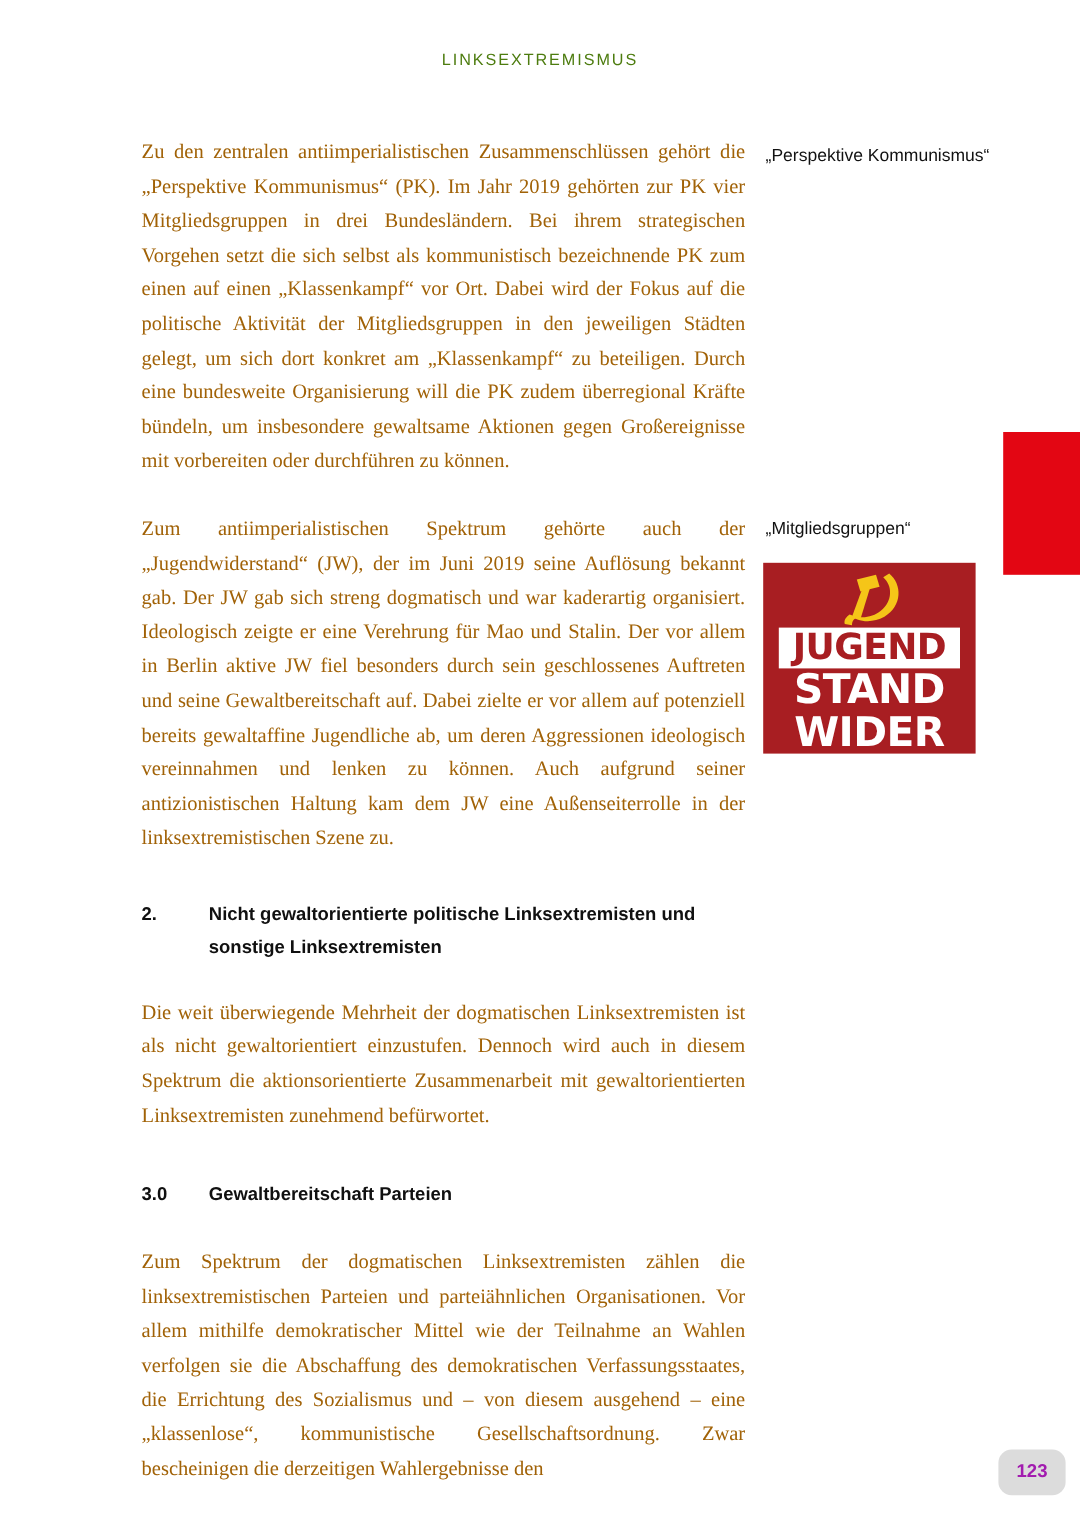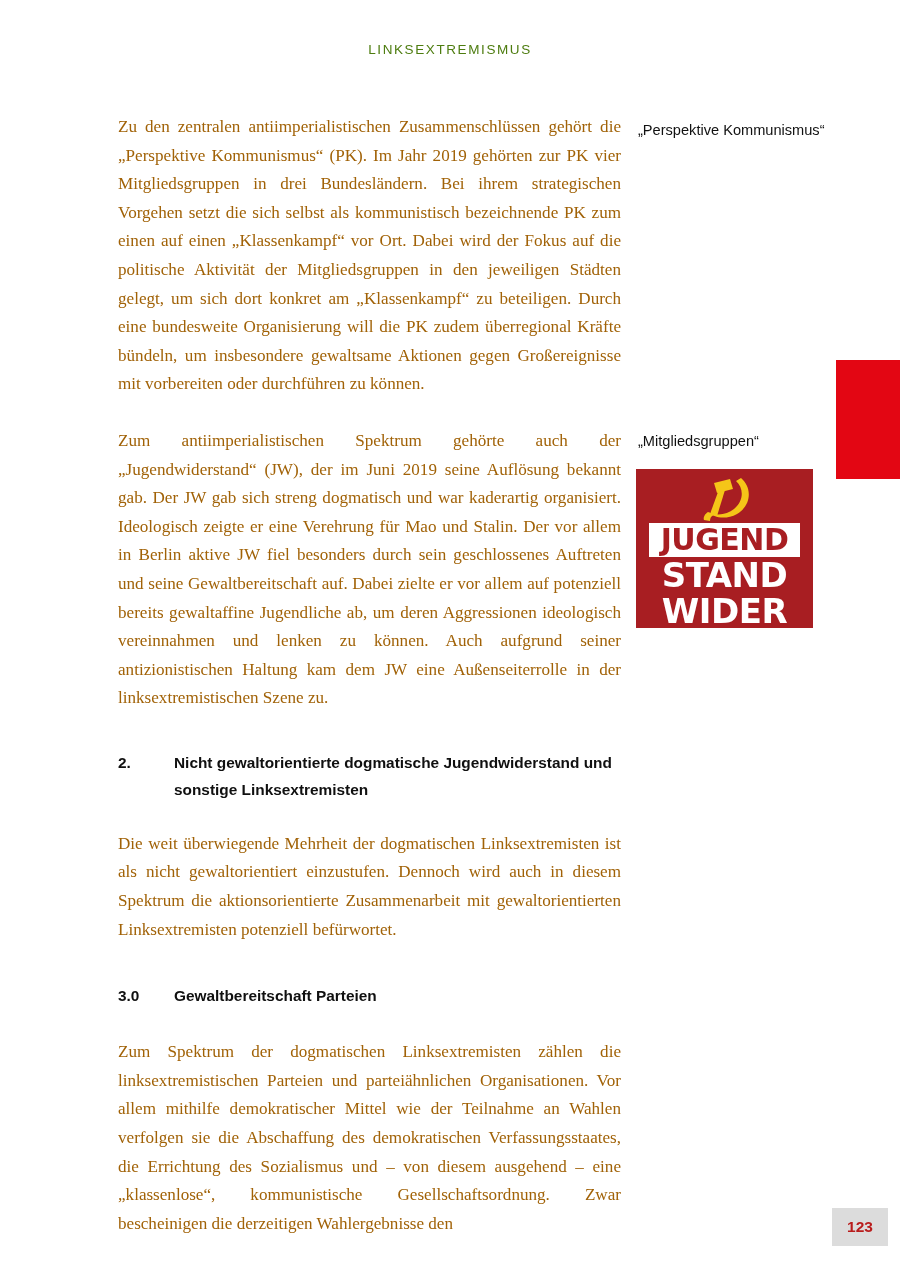--- a/index.html
+++ b/index.html
@@ -156,42 +156,43 @@
     top: 1208px;
     width: 56px;
     height: 38px;
     background: #dcdcdc;
     display: flex;
     align-items: center;
     justify-content: center;
     font-family: "Liberation Sans", "DejaVu Sans", sans-serif;
     font-weight: bold;
     font-size: 15.5px;
-    color: #b91c1c;
+    color: #a21caf;
+    border-radius: 11px;
   }
 </style>
 </head>
 <body>
 
 <div class="running-head">LINKSEXTREMISMUS</div>
 
 <div class="edge-tab"></div>
 
 <div class="text-column">
 
   <p class="body-par">Zu den zentralen antiimperialistischen Zusammenschlüssen gehört die „Perspektive Kommunismus“ (PK). Im Jahr 2019 gehörten zur PK vier Mitgliedsgruppen in drei Bundesländern. Bei ihrem strategischen Vorgehen setzt die sich selbst als kommunistisch bezeichnende PK zum einen auf einen „Klassenkampf“ vor Ort. Dabei wird der Fokus auf die politische Aktivität der Mitgliedsgruppen in den jeweiligen Städten gelegt, um sich dort konkret am „Klassenkampf“ zu beteiligen. Durch eine bundesweite Organisierung will die PK zudem überregional Kräfte bündeln, um insbesondere gewaltsame Aktionen gegen Großereignisse mit vorbereiten oder durchführen zu können.</p>
 
   <p class="body-par">Zum antiimperialistischen Spektrum gehörte auch der „Jugendwiderstand“ (JW), der im Juni 2019 seine Auflösung bekannt gab. Der JW gab sich streng dogmatisch und war kaderartig organisiert. Ideologisch zeigte er eine Verehrung für Mao und Stalin. Der vor allem in Berlin aktive JW fiel besonders durch sein geschlossenes Auftreten und seine Gewaltbereitschaft auf. Dabei zielte er vor allem auf potenziell bereits gewaltaffine Jugendliche ab, um deren Aggressionen ideologisch vereinnahmen und lenken zu können. Auch aufgrund seiner antizionistischen Haltung kam dem JW eine Außenseiterrolle in der linksextremistischen Szene zu.</p>
 
   <div class="heading h-level2">
     <span class="num">2.</span>
-    <span class="txt">Nicht gewaltorientierte dogmatische Jugendwiderstand und sonstige Linksextremisten</span>
+    <span class="txt">Nicht gewaltorientierte politische Linksextremisten und sonstige Linksextremisten</span>
   </div>
 
-  <p class="body-par">Die weit überwiegende Mehrheit der dogmatischen Linksextremisten ist als nicht gewaltorientiert einzustufen. Dennoch wird auch in diesem Spektrum die aktionsorientierte Zusammenarbeit mit gewaltorientierten Linksextremisten potenziell befürwortet.</p>
+  <p class="body-par">Die weit überwiegende Mehrheit der dogmatischen Linksextremisten ist als nicht gewaltorientiert einzustufen. Dennoch wird auch in diesem Spektrum die aktionsorientierte Zusammenarbeit mit gewaltorientierten Linksextremisten zunehmend befürwortet.</p>
 
   <div class="heading h-level3">
     <span class="num">3.0</span>
     <span class="txt">Gewaltbereitschaft Parteien</span>
   </div>
 
   <p class="body-par">Zum Spektrum der dogmatischen Linksextremisten zählen die linksextremistischen Parteien und parteiähnlichen Organisationen. Vor allem mithilfe demokratischer Mittel wie der Teilnahme an Wahlen verfolgen sie die Abschaffung des demokratischen Verfassungsstaates, die Errichtung des Sozialismus und – von diesem ausgehend – eine „klassenlose“, kommunistische Gesellschaftsordnung. Zwar bescheinigen die derzeitigen Wahlergebnisse den</p>
 
 </div>
 

